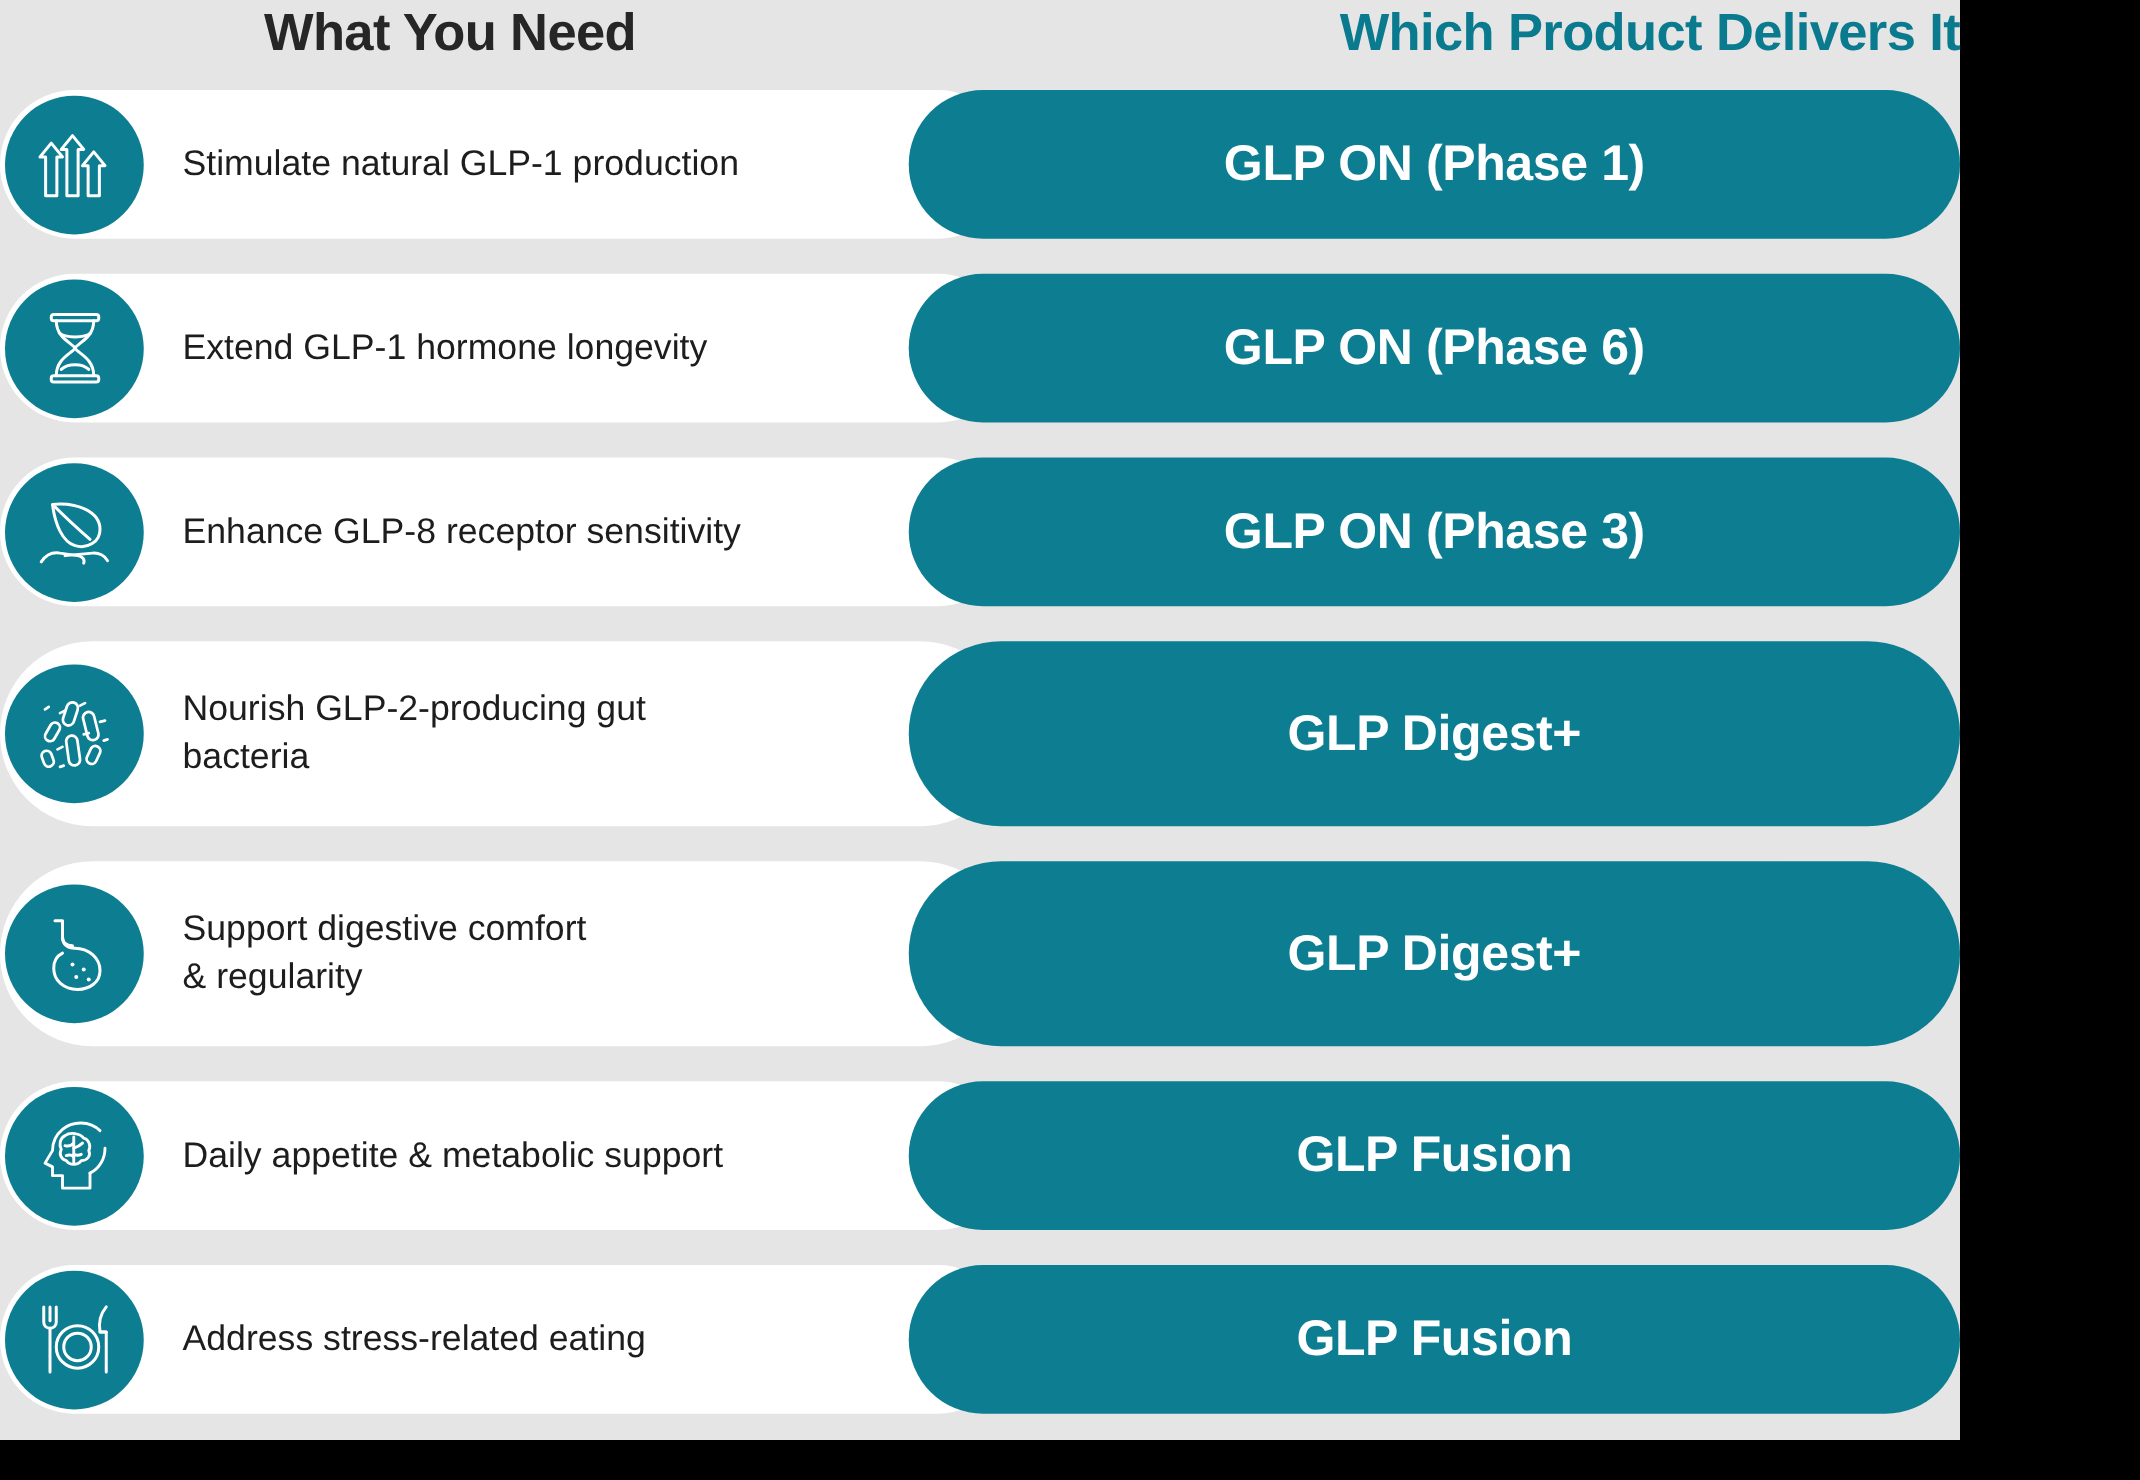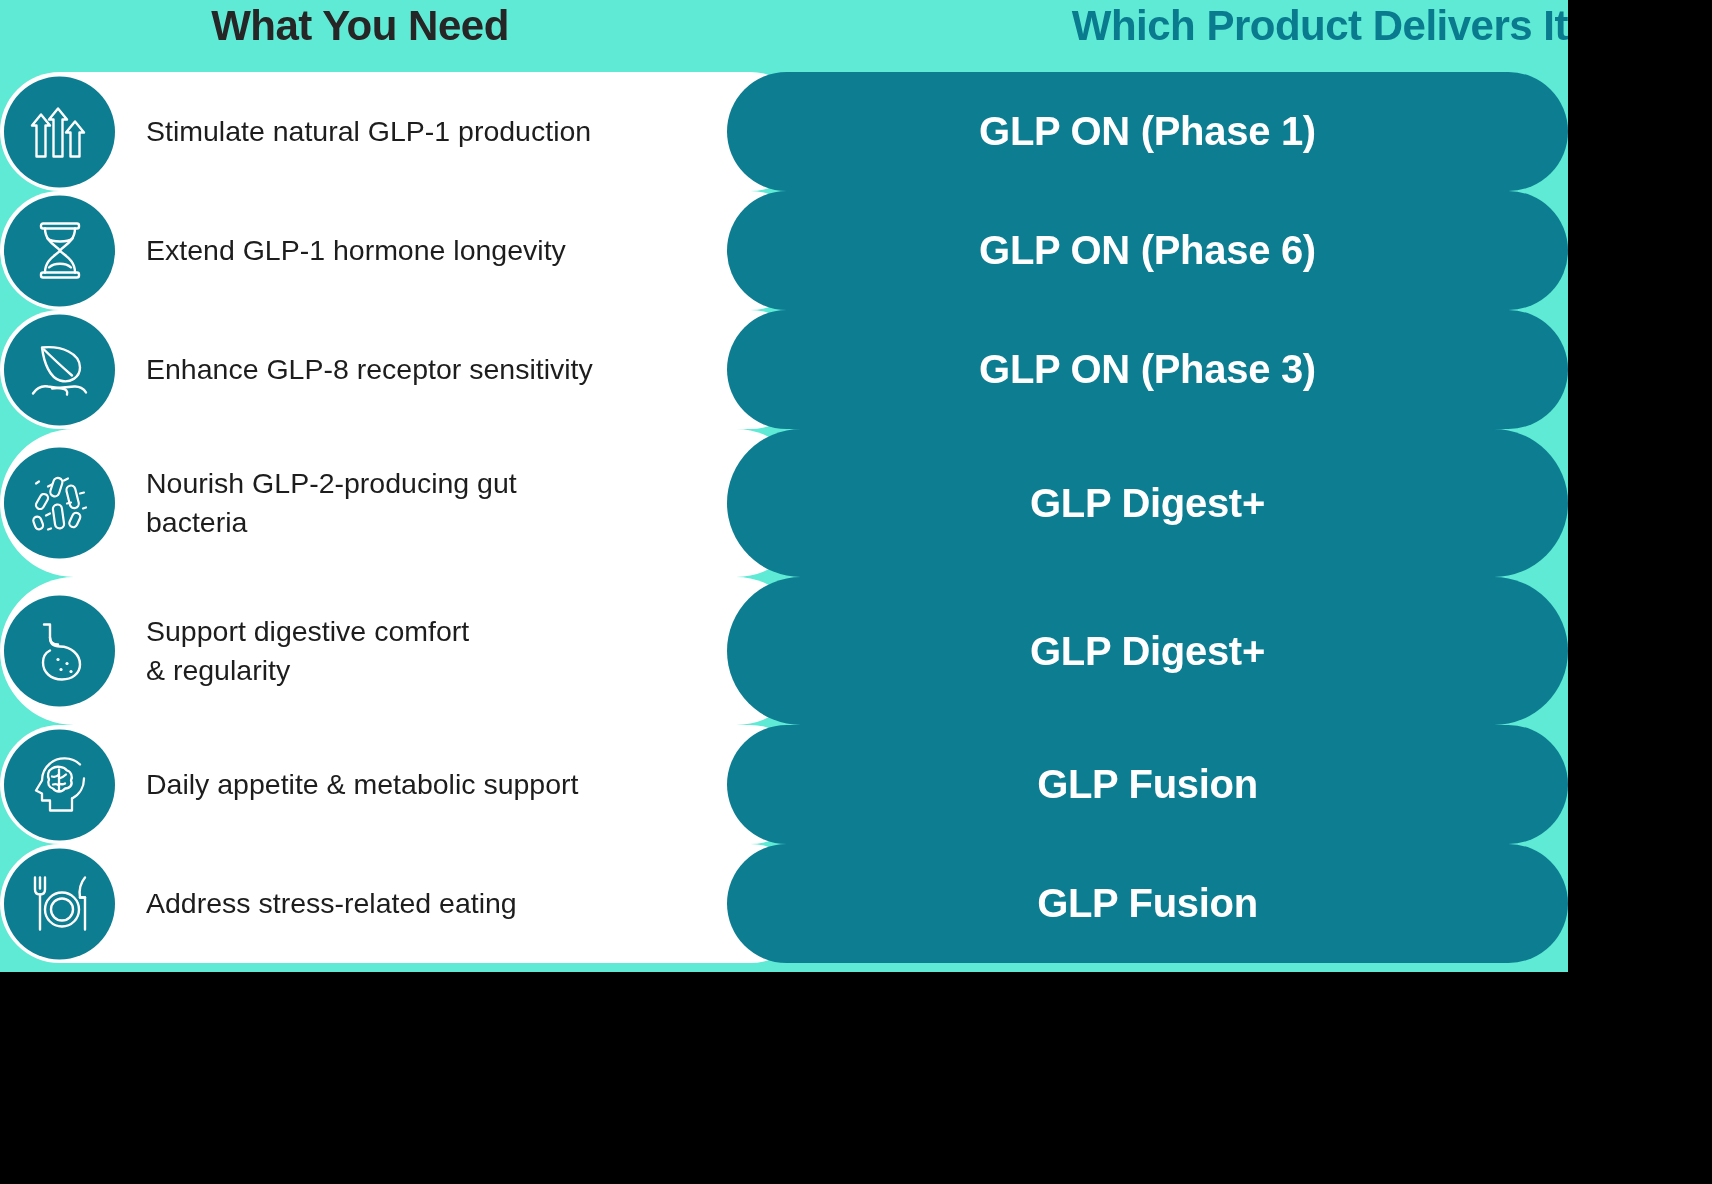--- a/index.html
+++ b/index.html
@@ -4,23 +4,23 @@
 <style>
   html,body{margin:0;padding:0;background:#000;}
   body{
     width:1712px;height:1184px;
     font-family:"Liberation Sans", sans-serif;
     overflow:hidden;
   }
   .board{
     position:relative;
     width:1568px;
-    height:972px;
+    height:1152px;
     margin:0;
-    background:#5eead4;
+    background:#e5e5e5;
   }
 
   
   .headers{
     position:relative;
     height:72px;
   }
   .hdr{
     position:absolute;
     top:2px;
@@ -38,20 +38,21 @@
     left:728px;width:840px;
     text-align:right;
     color:#0a7a8f;
   }
 
   
   .rows{position:relative;}
   .row{
     position:relative;
     height:119px;
+    margin-bottom:28px;
   }
   .row.tall{height:148px;}
   .row:last-child{margin-bottom:16px;}
 
   
   .need-pill{
     position:absolute;
     left:0; top:0;
     width:810px;
     height:100%;

